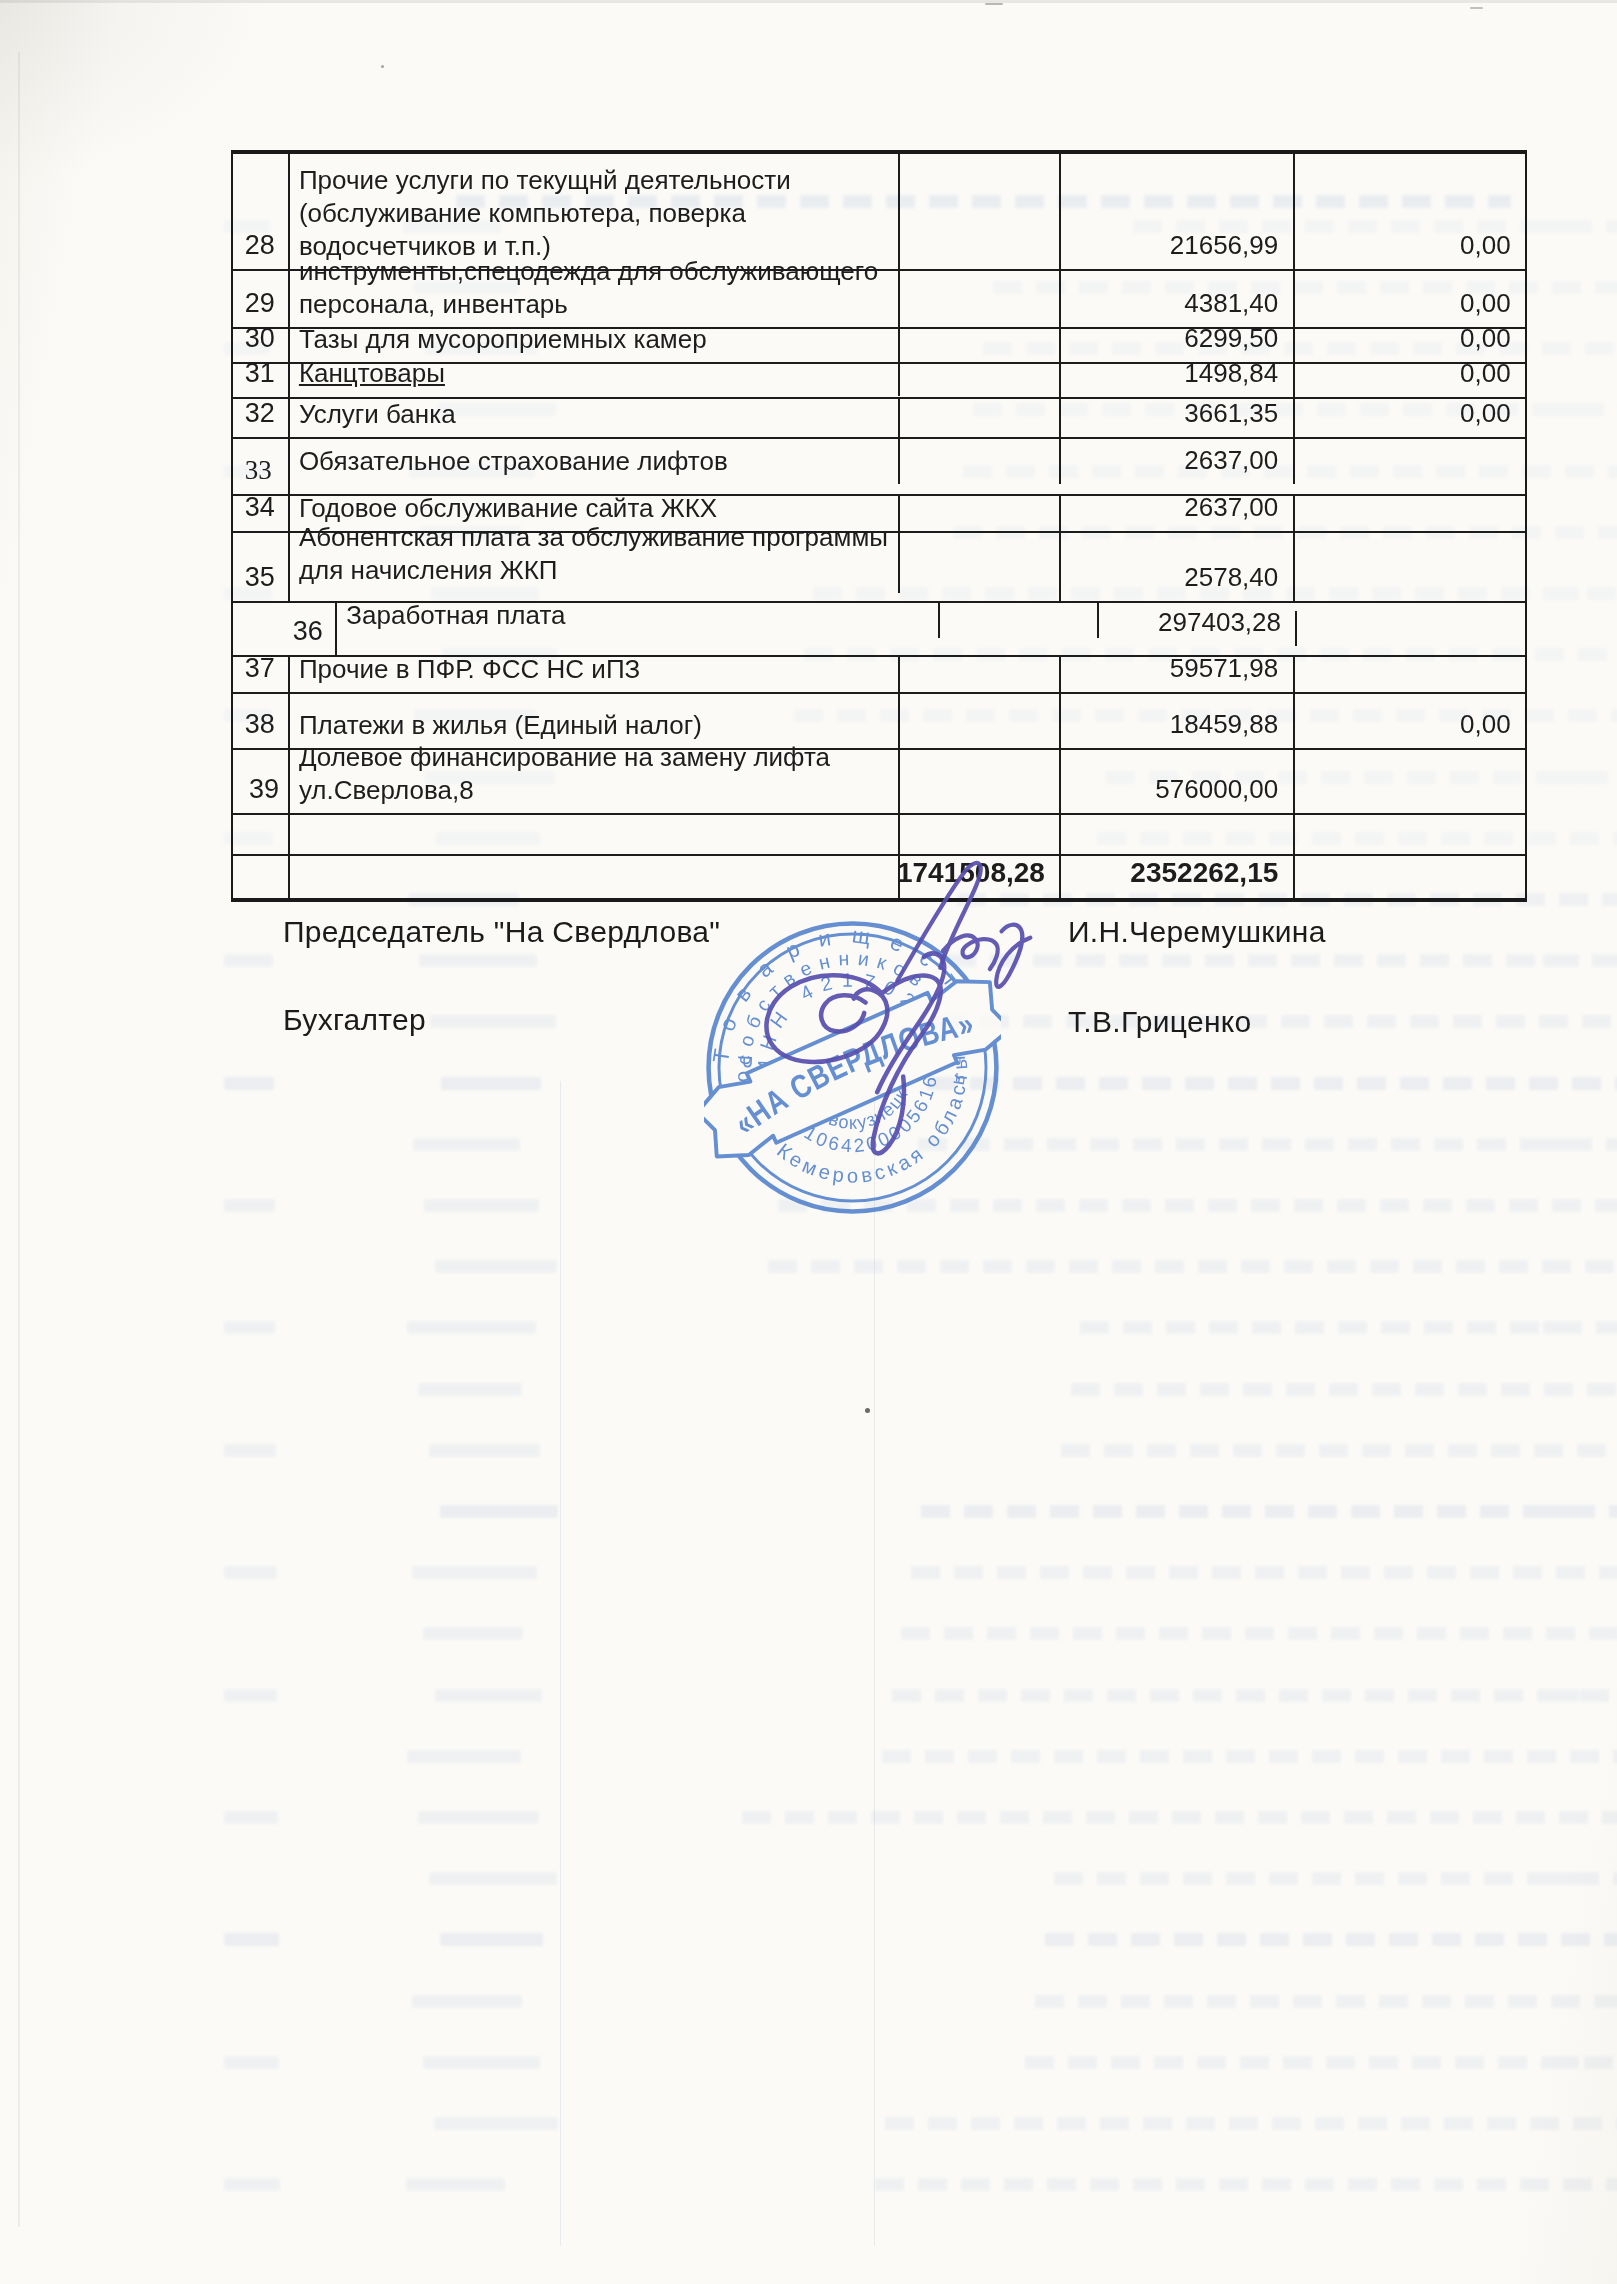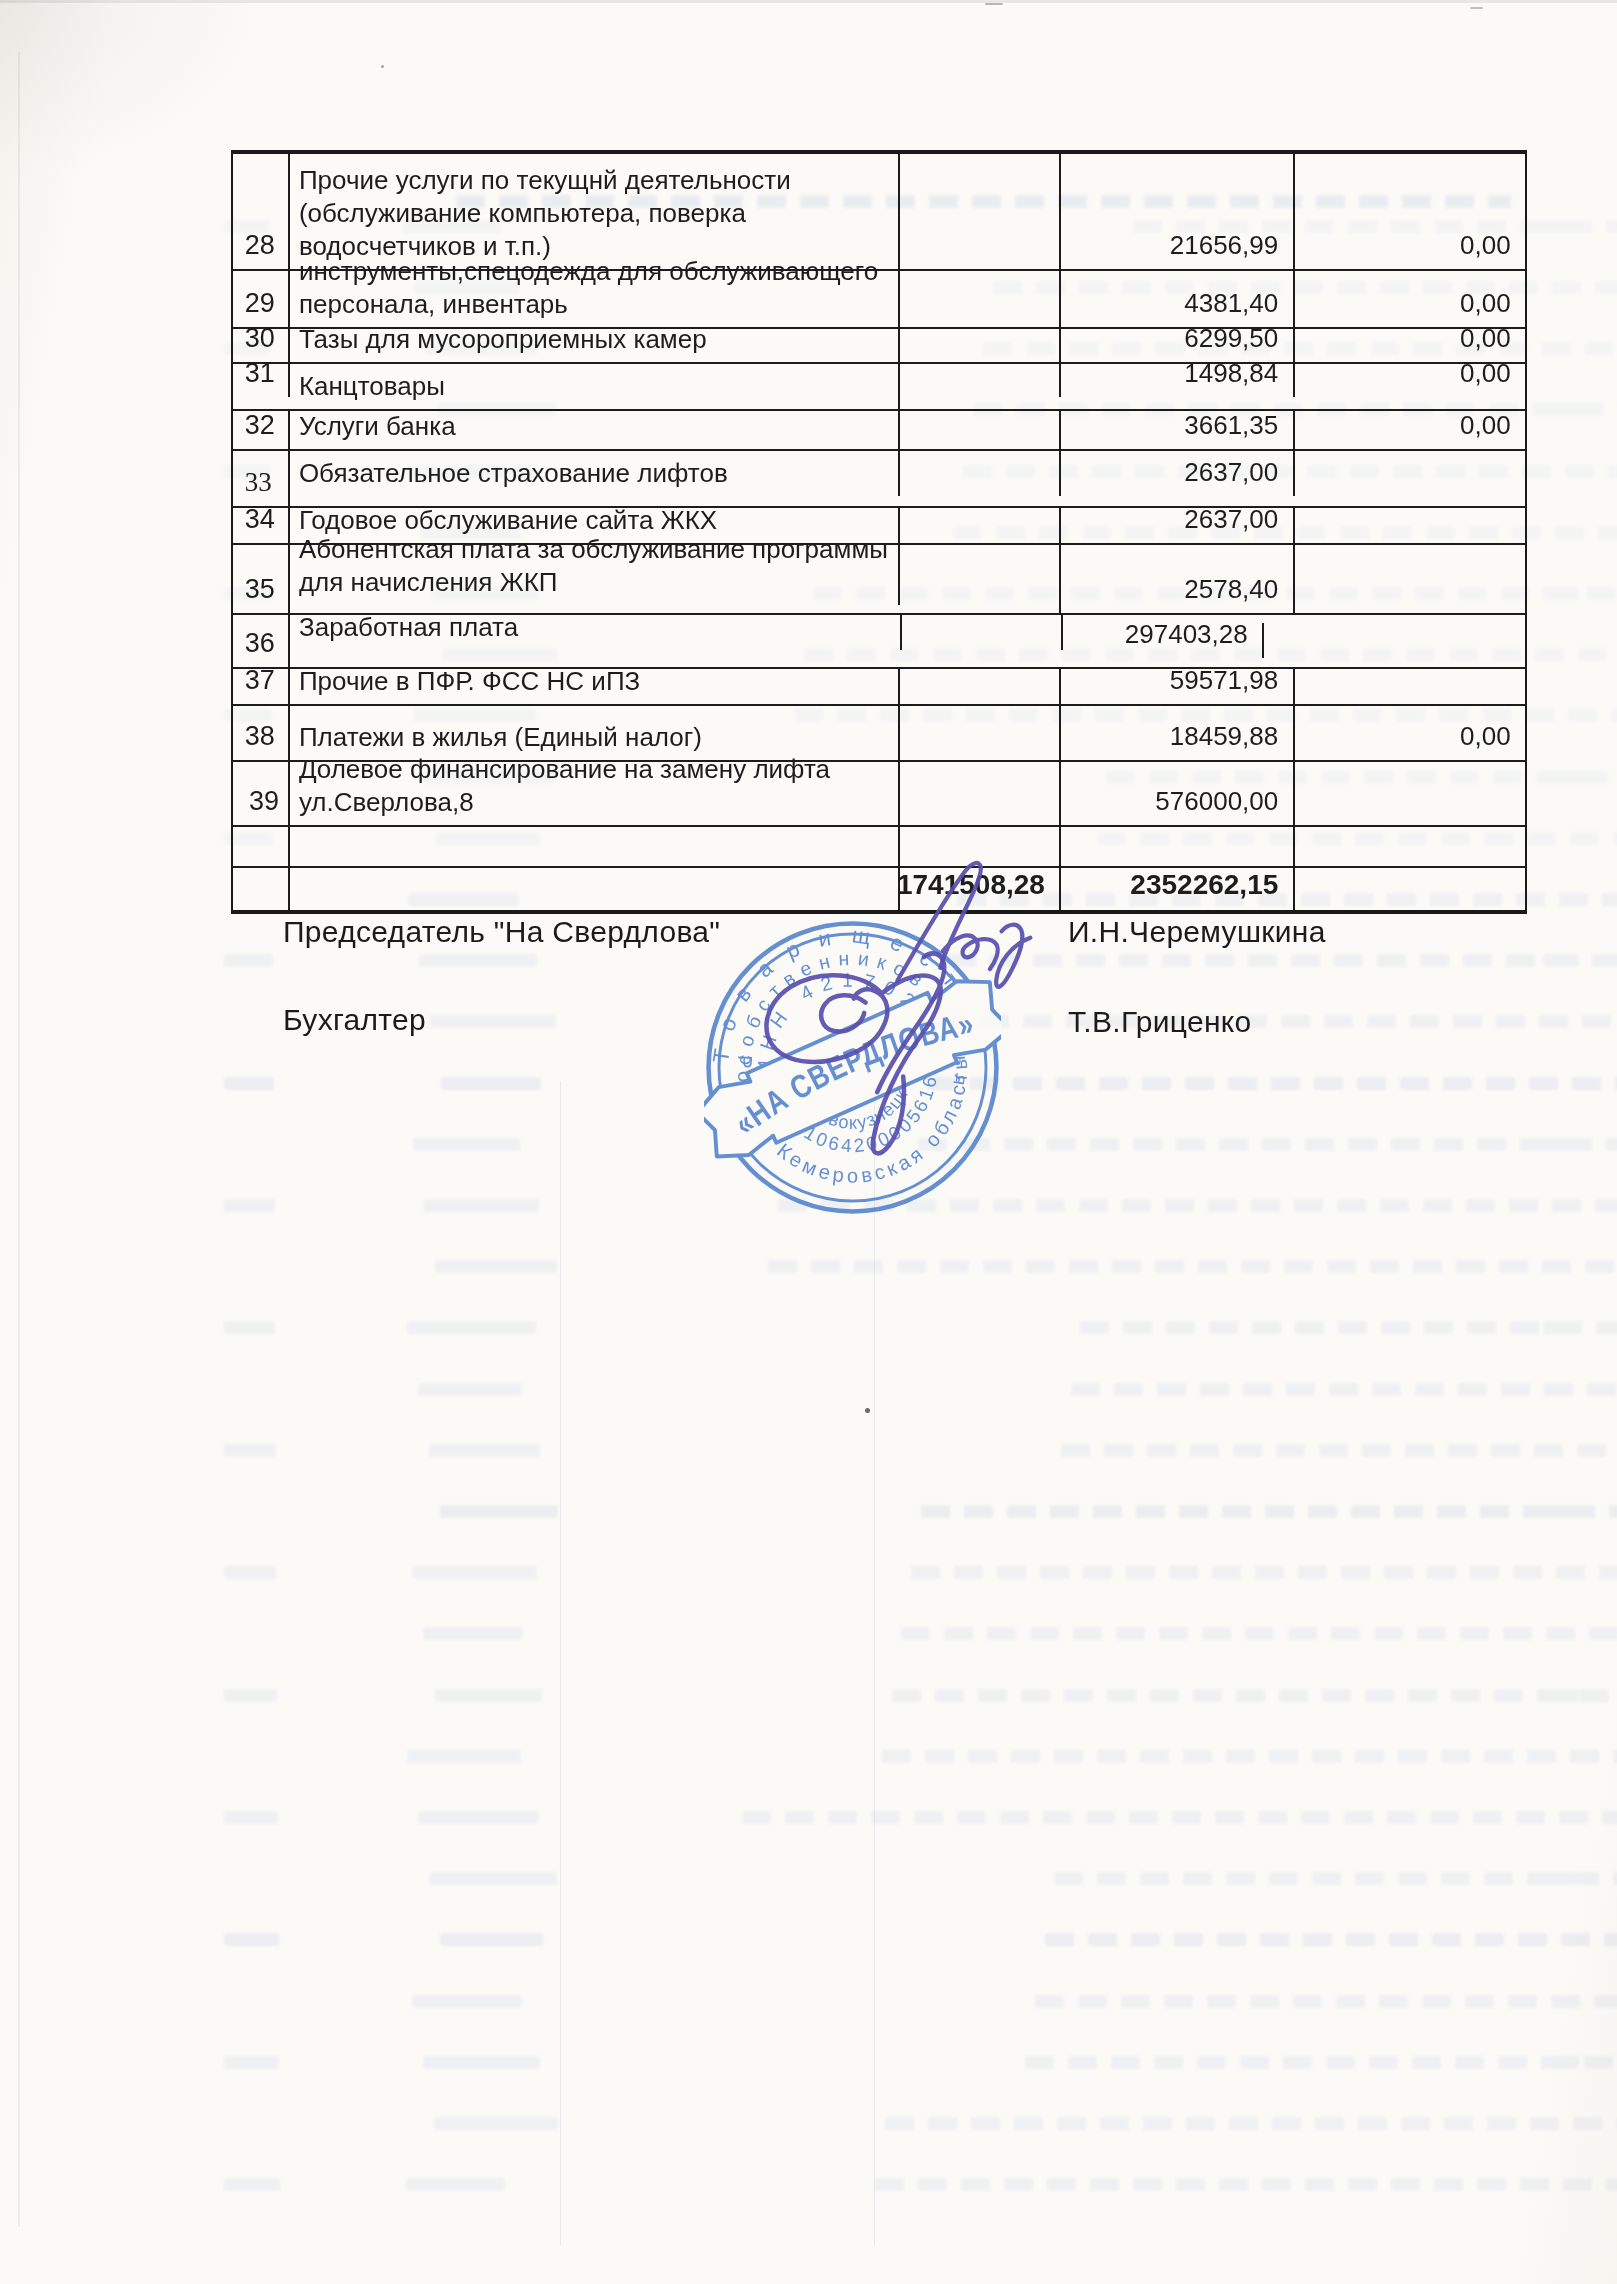--- a/index.html
+++ b/index.html
@@ -257,21 +257,21 @@
           <span>6299,50</span>
         </div>
         <div class="cell c-val" style="width: 231px; height: 33px;">
           <span>0,00</span>
         </div>
       </div>
       <div class="trow">
         <div class="cell c-num" style="width: 57px; height: 33px;">
           <span>31</span>
         </div>
-        <div class="cell c-desc" style="width: 612px; height: 45px;"><span>Канцтовары</span></div>
+        <div class="cell c-desc" style="width: 612px; height: 32px; text-decoration: underline;"><span>Канцтовары</span></div>
         <div class="cell c-val" style="width: 161px; height: 33px;"></div>
         <div class="cell c-val" style="width: 234px; height: 33px;">
           <span>1498,84</span>
         </div>
         <div class="cell c-val" style="width: 231px; height: 33px;">
           <span>0,00</span>
         </div>
       </div>
       <div class="trow">
         <div class="cell c-num" style="width: 57px; height: 38px;">
@@ -314,21 +314,21 @@
         </div>
         <div class="cell c-desc" style="width: 612px; height: 60px;"><span>Абонентская плата за обслуживание программы
 для начисления ЖКП</span></div>
         <div class="cell c-val" style="width: 161px; height: 68px;"></div>
         <div class="cell c-val" style="width: 234px; height: 68px;">
           <span>2578,40</span>
         </div>
         <div class="cell c-val" style="width: 231px; height: 68px;"></div>
       </div>
       <div class="trow">
-        <div class="cell c-num" style="width: 57px; height: 52px;">
+        <div class="cell c-num" style="width: 57px; height: 52px; margin-left: 48px;">
           <span>36</span>
         </div>
         <div class="cell c-desc" style="width: 612px; height: 35px;"><span>Заработная плата</span></div>
         <div class="cell c-val" style="width: 161px; height: 35px;"></div>
         <div class="cell c-val" style="width: 201px; height: 35px; margin-top: 8px;">
           <span>297403,28</span>
         </div>
         <div class="cell c-val" style="width: 231px; height: 35px;"></div>
       </div>
       <div class="trow">

